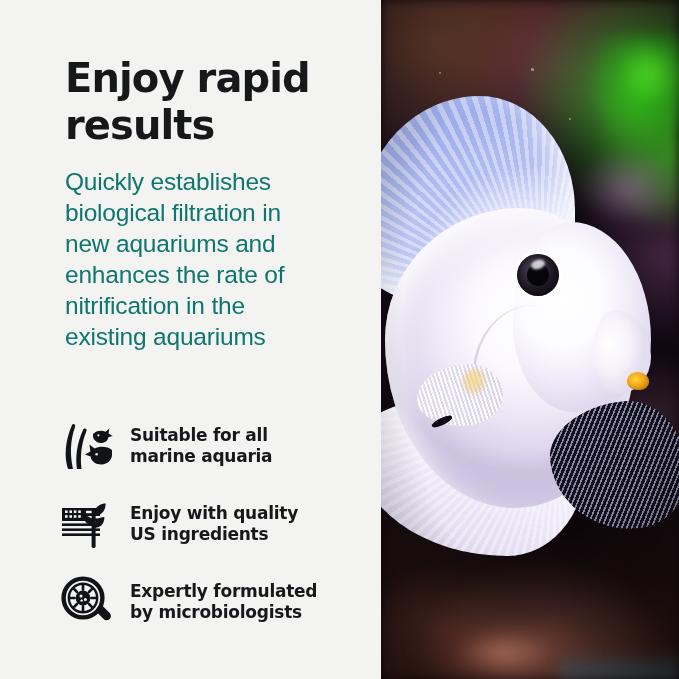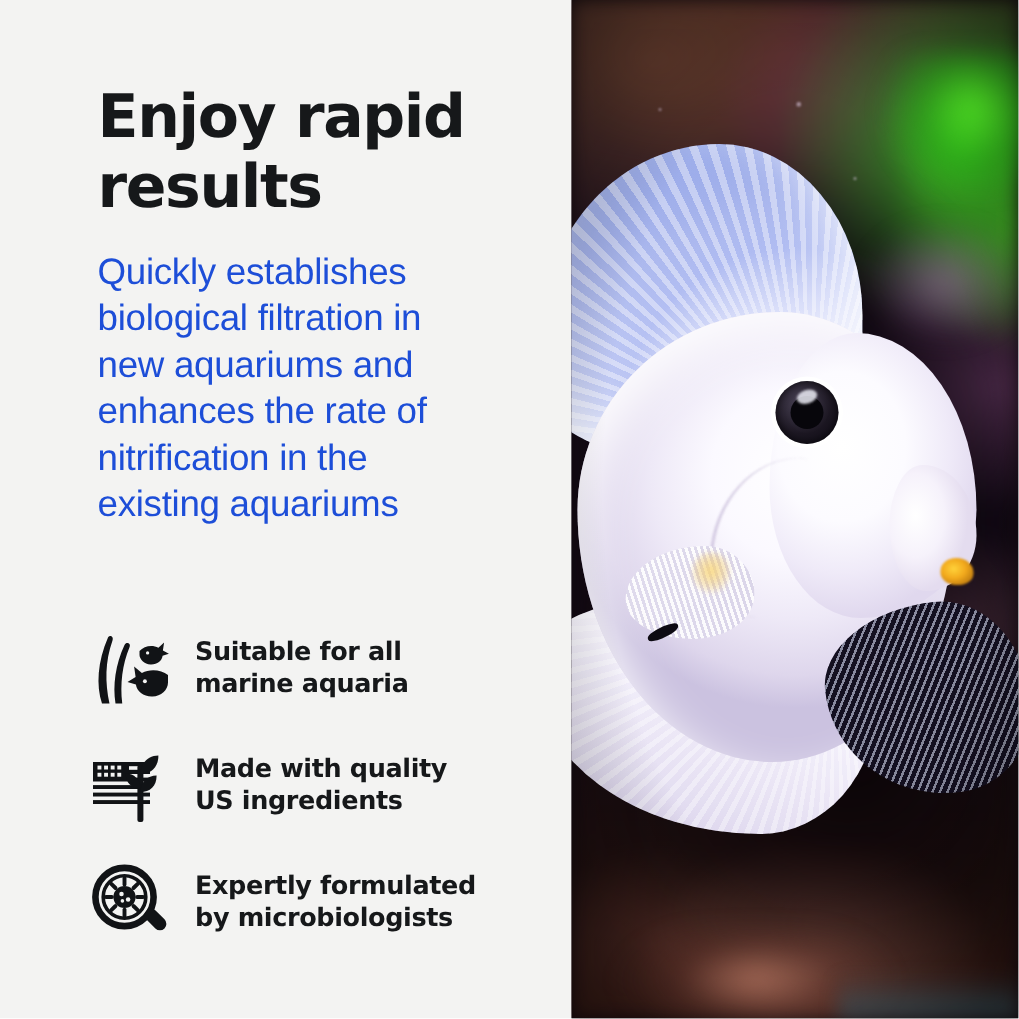--- a/index.html
+++ b/index.html
@@ -56,21 +56,21 @@
   .subcopy {
     position: absolute;
     left: 65px;
     top: 166px;
     width: 262px;
     margin: 0;
     font-size: 24.5px;
     line-height: 31px;
     font-weight: 400;
     letter-spacing: -0.2px;
-    color: #1d4ed8;
+    color: #0f766e;
     font-family: "Liberation Sans", sans-serif;
   }
 
   
   .features {
     position: absolute;
     left: 0;
     top: 415px;
     width: 381px;
   }
@@ -423,21 +423,21 @@
               <rect x="26" y="18.4" width="14" height="2.6"></rect>
               <rect x="2" y="23.4" width="38" height="2.6"></rect>
               <rect x="2" y="28.4" width="38" height="2.6"></rect>
               <rect x="2" y="33.4" width="38" height="2.6"></rect>
               <rect x="31.6" y="10" width="4" height="38" rx="1.4"></rect>
               <path d="M33.6 16 C33.6 8.6 39 3.6 45.6 3.6 C45.6 11.6 40.6 16 33.6 16 Z"></path>
               <path d="M33.6 28 C33.6 21.4 38.4 17 44.4 17 C44.4 24.2 40 28 33.6 28 Z"></path>
               <path d="M33.6 25.6 C33.6 19.6 29.4 15.6 23.8 15.6 C23.8 22 27.8 25.6 33.6 25.6 Z"></path>
             </svg>
           </span>
-          <span class="feature-text">Made with quality
+          <span class="feature-text">Enjoy with quality
 US ingredients</span>
         </div>
 
         <div class="feature-row">
           <span class="feature-icon">
             <svg width="56" height="52" viewBox="0 0 56 52" fill="#111316">
               <circle cx="23" cy="22" r="19.4" fill="none" stroke="#111316" stroke-width="4.4"></circle>
               <circle cx="23" cy="22" r="14.2" fill="none" stroke="#111316" stroke-width="2.4"></circle>
               <g stroke="#111316" stroke-width="2.6" stroke-linecap="round">
                 <line x1="23" y1="9.6" x2="23" y2="13.6"></line>

